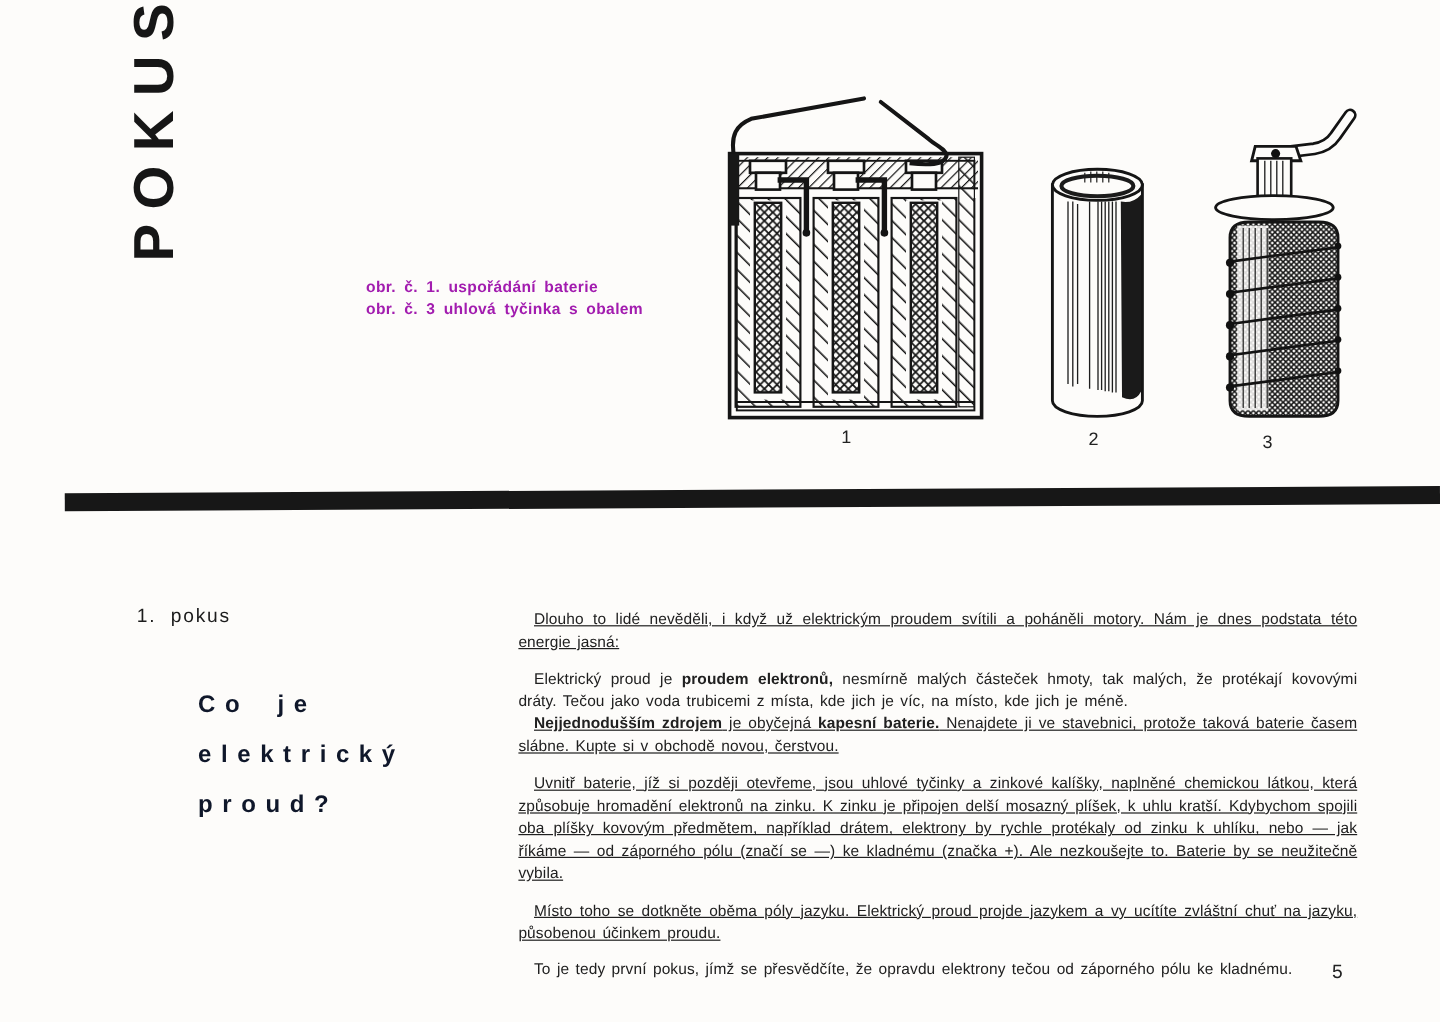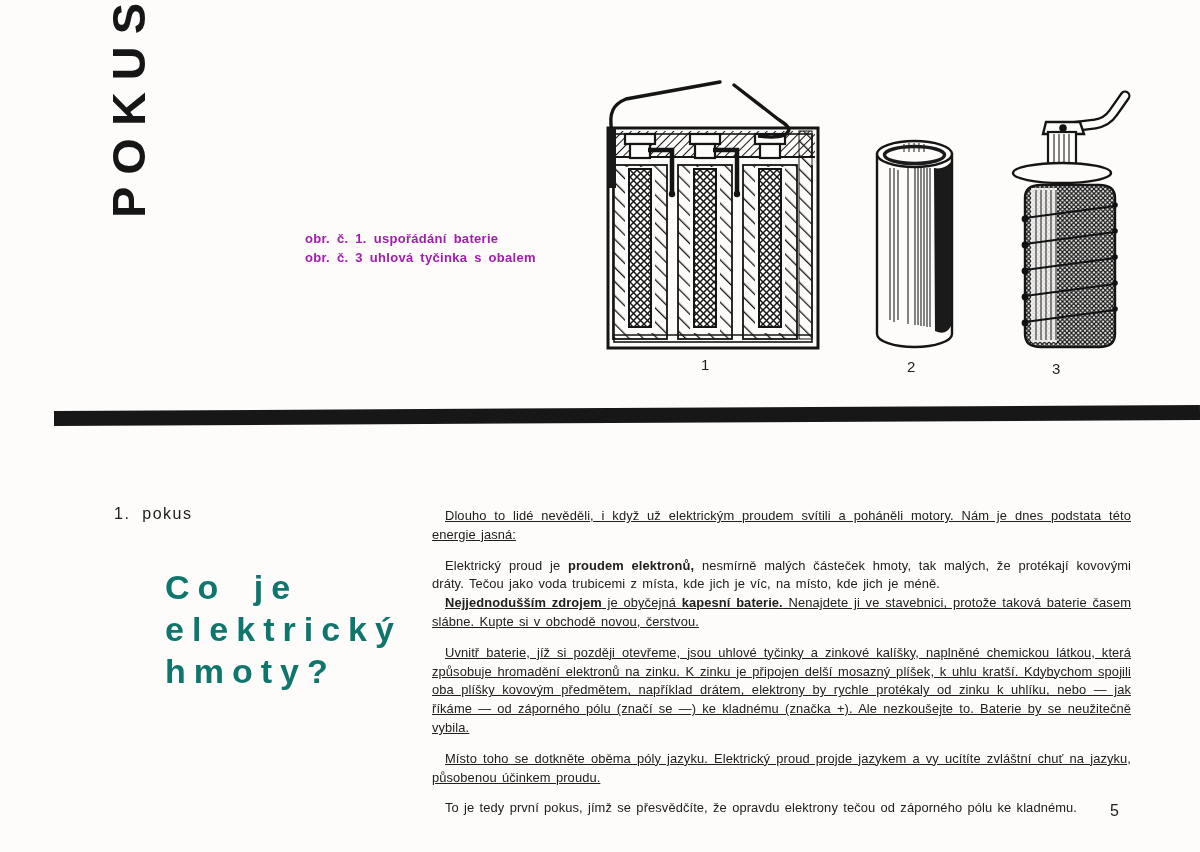--- a/index.html
+++ b/index.html
@@ -28,22 +28,22 @@
   #num2{left:907px;top:358px;}
   #num3{left:1052px;top:360px;}
   
   .divider{
     position:absolute;left:54px;top:411px;width:1146px;height:15px;
     background:#171717;transform:rotate(-0.3deg);transform-origin:left center;
   }
   
   .pokus-label{position:absolute;left:114px;top:505px;font-size:16px;
     letter-spacing:1.5px;word-spacing:6px;color:#1c1c1c;text-align:center;}
-  .headline{position:absolute;left:165px;top:566px;font-size:34px;font-weight:bold;
-    letter-spacing:8px;word-spacing:10px;line-height:42px;color:#0f766e;white-space:nowrap;}
+  .headline{position:absolute;left:165px;top:566px;font-size:20px;font-weight:bold;
+    letter-spacing:8px;word-spacing:10px;line-height:42px;color:#0f172a;white-space:nowrap;}
   
   .article{
     position:absolute;left:432px;top:507px;width:699px;
     font-size:12.9px;line-height:18.8px;text-align:justify;
     word-spacing:1.6px;letter-spacing:.1px;color:#202020;
   }
   .para{margin:0;text-indent:13px;}
   .gap-after{margin-bottom:12px;text-decoration:underline;}
   .b{font-weight:bold;}
   .page-num{position:absolute;left:1110px;top:802px;font-size:16px;color:#222;}
@@ -210,21 +210,21 @@
   <span class="fig-num" id="num1">1</span>
   <span class="fig-num" id="num2">2</span>
   <span class="fig-num" id="num3">3</span>
 
   <div class="divider"></div>
 
   <div class="pokus-label">1. pokus</div>
   <div class="headline">
     <div>Co je</div>
     <div>elektrický</div>
-    <div>hmoty?</div>
+    <div>proud?</div>
   </div>
 
   <div class="article">
     <p class="para gap-after"><span class="seg">Dlouho to lidé nevěděli, i když už elektrickým proudem svítili a poháněli motory. Nám je dnes podstata této energie jasná:</span></p>
 
     <p class="para"><span class="seg">Elektrický proud je </span><span class="seg b">proudem elektronů,</span><span class="seg"> nesmírně malých částeček hmoty, tak malých, že protékají kovovými dráty. Tečou jako voda trubicemi z místa, kde jich je víc, na místo, kde jich je méně.</span></p>
 
 
     <p class="para gap-after"><span class="seg b">Nejjednodušším zdrojem</span><span class="seg"> je obyčejná </span><span class="seg b">kapesní baterie.</span><span class="seg"> Nenajdete ji ve stavebnici, protože taková baterie časem slábne. Kupte si v obchodě novou, čerstvou.</span></p>
 

